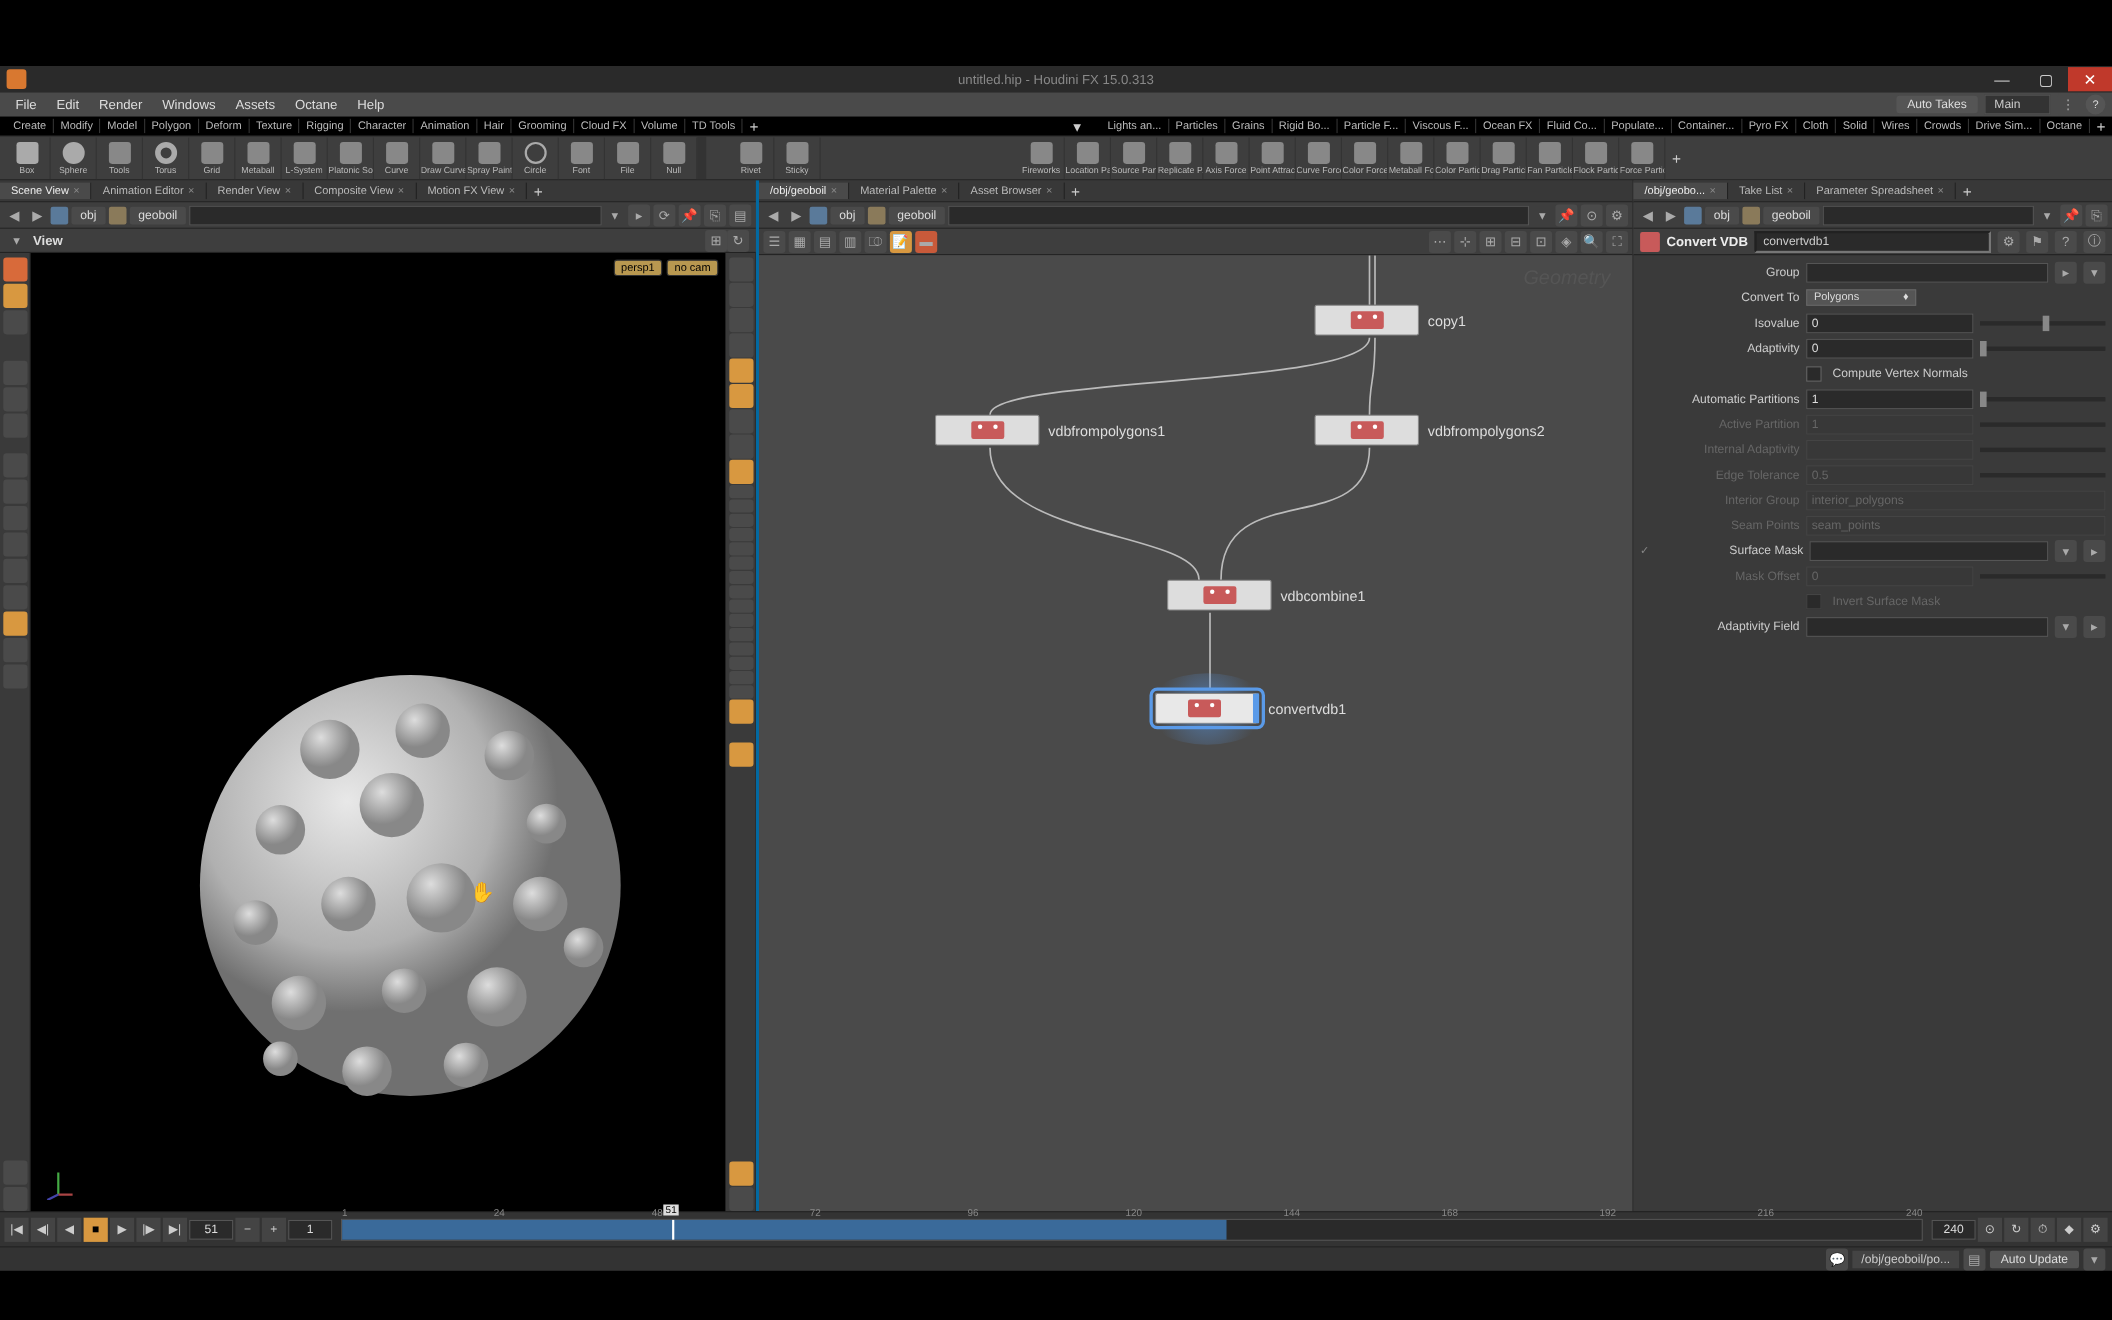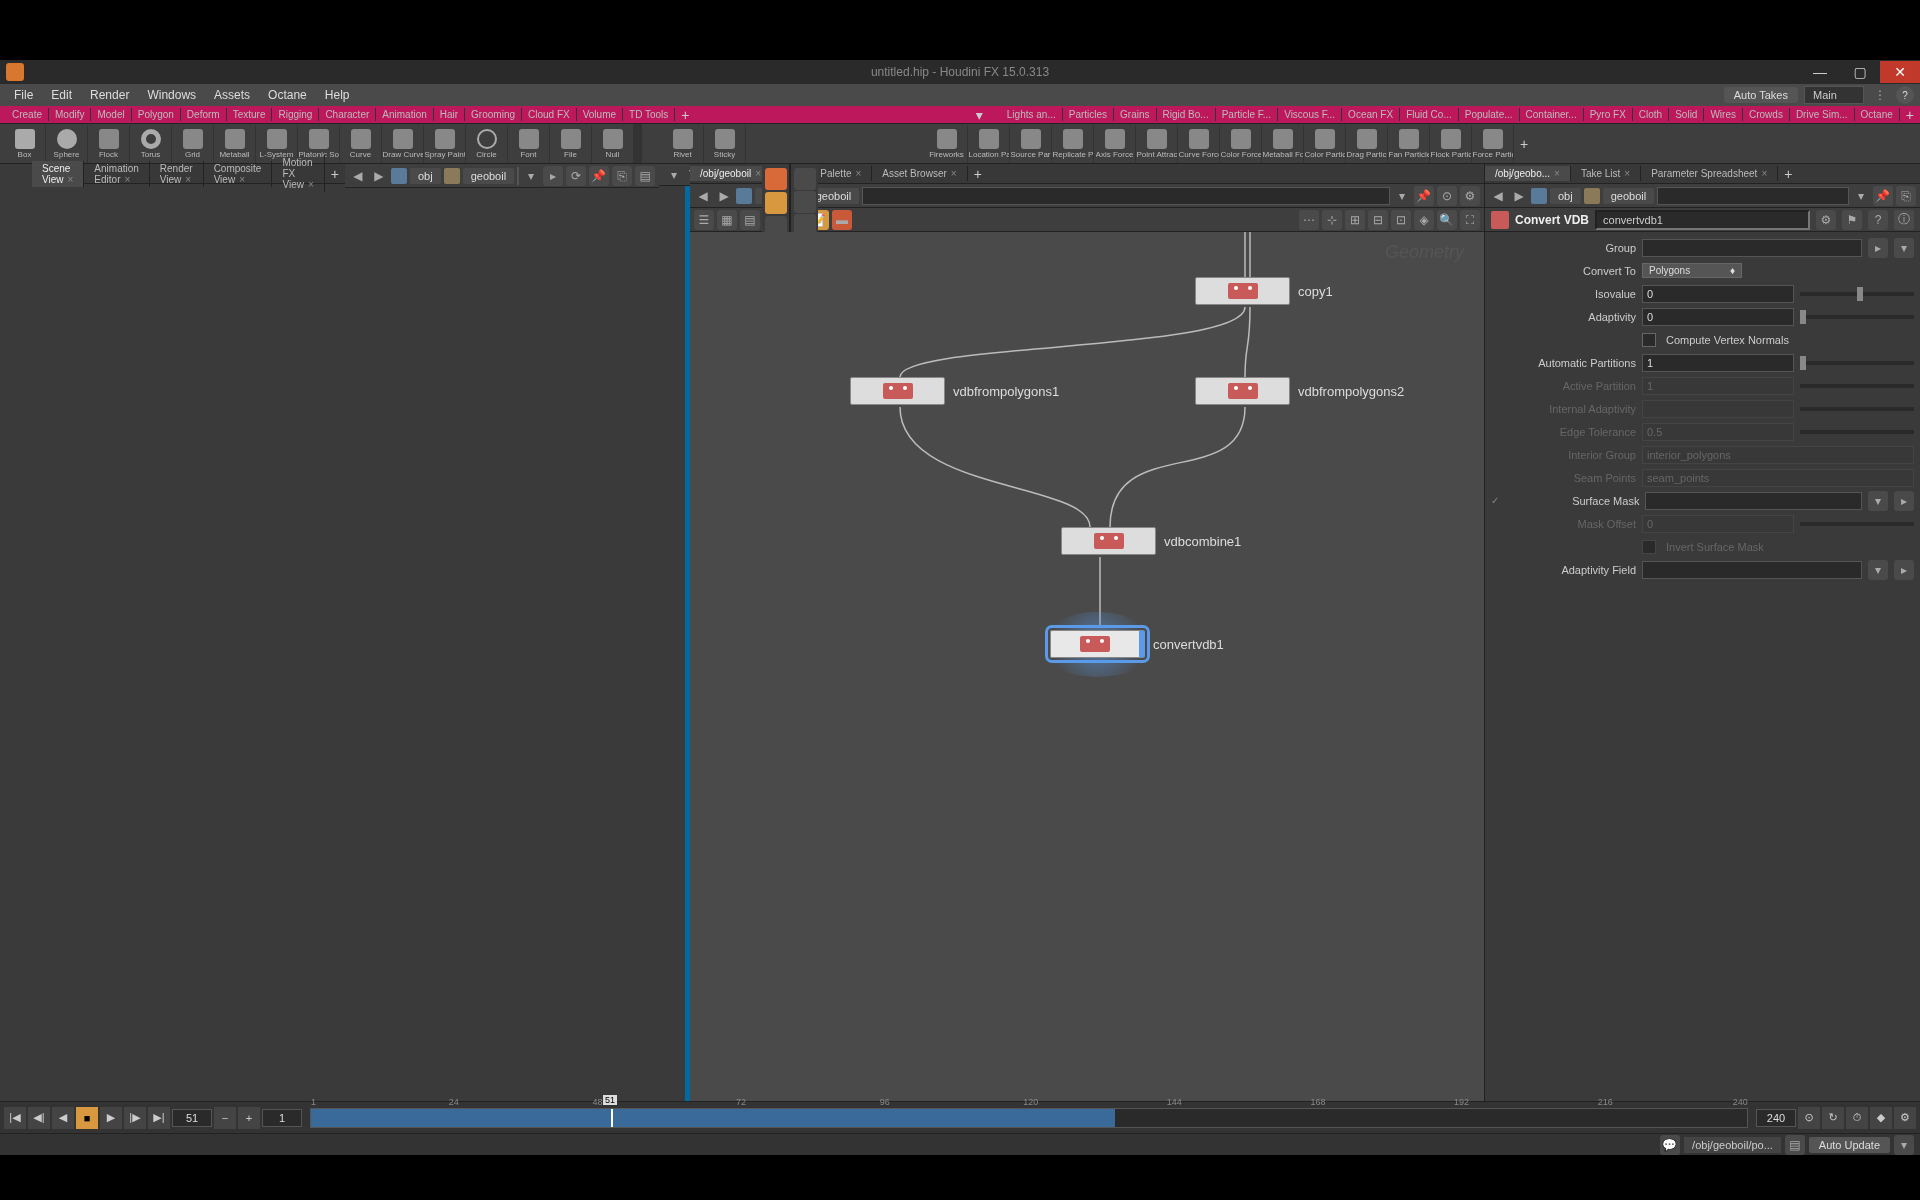--- a/index.html
+++ b/index.html
@@ -11,34 +11,34 @@
 .win-controls { position: absolute; right: 0; display: flex; }
 .win-btn { width: 40px; height: 22px; display: flex; align-items: center; justify-content: center; color: #ccc; font-size: 14px; }
 .win-close { background: #c0392b; color: #fff; }
 .menu-bar { height: 22px; background: #4a4a4a; display: flex; align-items: center; padding: 0 6px; gap: 2px; }
 .menu-item { color: #ddd; padding: 2px 8px; font-size: 12px; cursor: pointer; }
 .menu-right { margin-left: auto; display: flex; align-items: center; gap: 6px; }
 .auto-takes-btn { background: #555; color: #ddd; padding: 2px 10px; border-radius: 3px; font-size: 11px; }
 .take-dd { background: #333; color: #ccc; padding: 2px 8px; min-width: 60px; font-size: 11px; border: 1px solid #555; }
 .help-icon { width: 18px; height: 18px; border-radius: 50%; background: #555; color: #ddd; display: flex; align-items: center; justify-content: center; }
 
-.shelf-row { height: 18px; background: #be185d; display: flex; align-items: center; border-bottom: 1px solid #222; padding-left: 6px; }
+.shelf-row { height: 18px; background: #000000; display: flex; align-items: center; border-bottom: 1px solid #222; padding-left: 6px; }
 .shelf-tab { color: #bbb; padding: 1px 6px; font-size: 10px; border-right: 1px solid #333; cursor: pointer; white-space: nowrap; }
 .shelf-add { color: #ccc; padding: 0 6px; font-size: 14px; cursor: pointer; }
 .shelf-gap { flex: 0 0 12px; }
 
 .tools-row { height: 40px; background: #3e3e3e; display: flex; align-items: center; border-bottom: 1px solid #222; padding-left: 4px; }
 .tool-btn { width: 42px; height: 38px; display: flex; flex-direction: column; align-items: center; justify-content: center; cursor: pointer; border-right: 1px solid #333; }
 .tool-icon { width: 20px; height: 20px; background: #888; border-radius: 3px; margin-bottom: 1px; }
 .tool-label { color: #bbb; font-size: 8px; white-space: nowrap; overflow: hidden; max-width: 40px; }
 .tool-sep { width: 8px; height: 100%; background: #333; }
 
 .main-area { flex: 1; display: flex; min-height: 0; }
 
-.left-pane { width: 690px; display: flex; flex-direction: row; border-right: 5px solid #0369a1; padding-left: 32px; }
+.left-pane { width: 690px; display: flex; flex-direction: column; border-right: 3px solid #0369a1; }
 .pane-tabs { height: 20px; background: #383838; display: flex; align-items: center; border-bottom: 1px solid #222; }
 .pane-tab { color: #bbb; padding: 2px 10px; font-size: 10px; border-right: 1px solid #222; cursor: pointer; }
 .pane-tab.active { background: #4a4a4a; color: #eee; }
 .tab-close { color: #888; margin-left: 4px; }
 
 .path-bar { height: 24px; background: #3e3e3e; display: flex; align-items: center; gap: 3px; padding: 0 4px; border-bottom: 1px solid #222; }
 .nav-arrow { width: 18px; height: 18px; color: #aaa; display: flex; align-items: center; justify-content: center; cursor: pointer; font-size: 12px; }
 .path-icon { width: 16px; height: 16px; background: #5a7a9a; border-radius: 2px; }
 .path-seg { background: #4a4a4a; color: #ddd; padding: 2px 8px; font-size: 11px; border-radius: 2px; cursor: pointer; }
 .path-input { flex: 1; background: #2a2a2a; height: 18px; border: 1px solid #555; }
@@ -184,21 +184,21 @@
     <div class="tool-btn">
         <div class="tool-icon" style="background:#aaa"></div>
         <span class="tool-label">Box</span>
       </div>
     <div class="tool-btn">
         <div class="tool-icon" style="border-radius:50%;background:#aaa"></div>
         <span class="tool-label">Sphere</span>
       </div>
     <div class="tool-btn">
         <div class="tool-icon"></div>
-        <span class="tool-label">Flock</span>
+        <span class="tool-label">Tools</span>
       </div>
     <div class="tool-btn">
         <div class="tool-icon" style="border-radius:50%;background:transparent;border:5px solid #aaa"></div>
         <span class="tool-label">Torus</span>
       </div>
     <div class="tool-btn">
         <div class="tool-icon"></div>
         <span class="tool-label">Grid</span>
       </div>
     <div class="tool-btn">

